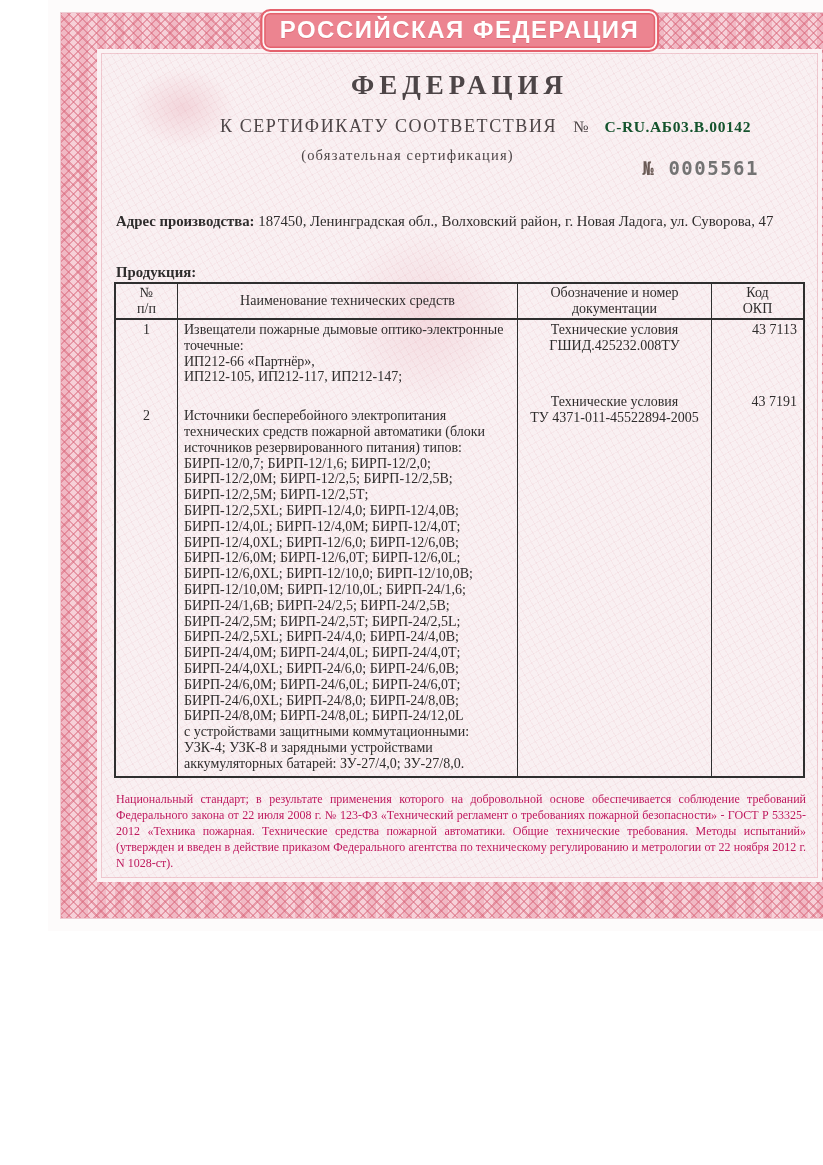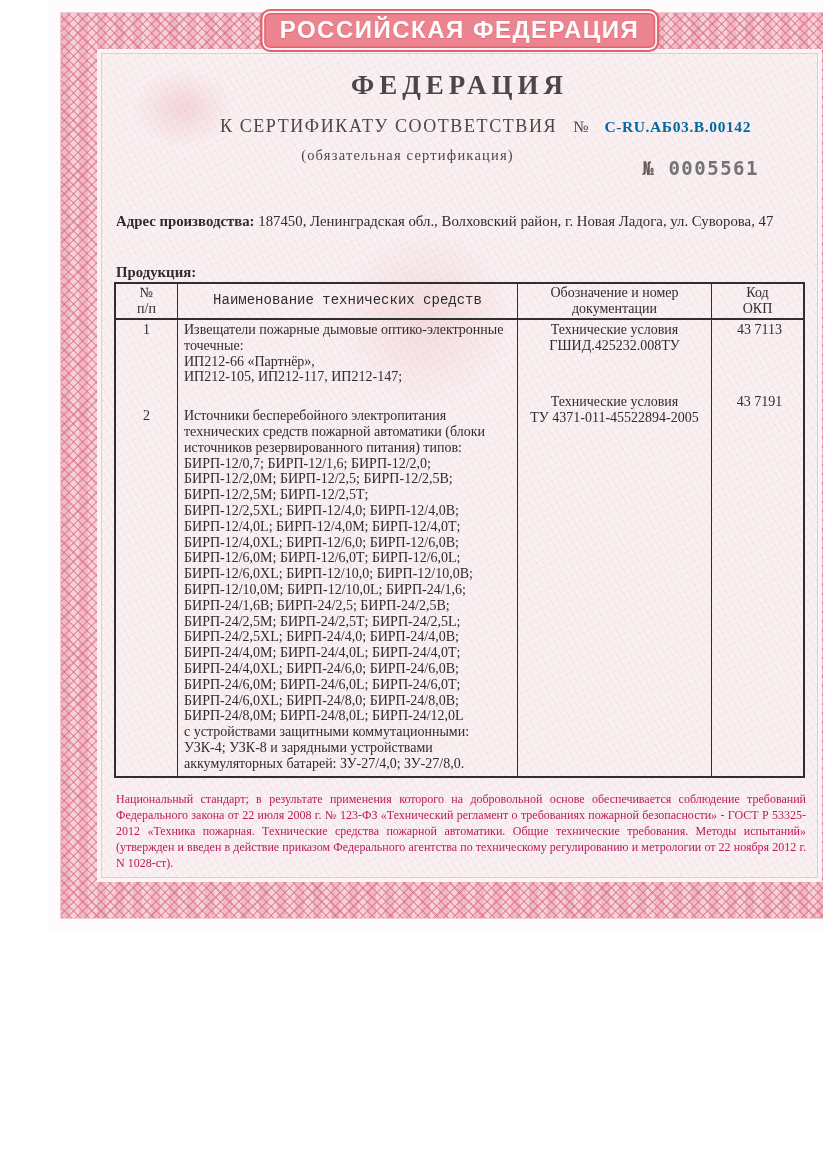--- a/index.html
+++ b/index.html
@@ -29,41 +29,41 @@
     box-shadow:inset 0 0 0 2px #fdf3f4, inset 0 0 0 3.5px #e4616d;
     padding:5px 18px 6px;white-space:nowrap;
     font-family:"Liberation Sans",sans-serif;font-weight:800;font-size:24px;letter-spacing:1.5px;
     color:#ffffff;text-shadow:0 1px 0 rgba(200,60,75,.35);}
   .doc-title{position:absolute;left:0;right:0;top:70px;text-align:center;
     font-size:27px;font-weight:700;letter-spacing:5px;color:#4d4547;}
   .subtitle-row{position:absolute;left:0;right:0;top:116px;display:flex;justify-content:center;
     align-items:baseline;gap:16px;transform:translateX(26px);color:#4d4547;}
   .subtitle{font-size:18px;letter-spacing:1.6px;}
   .subtitle-no{font-size:16px;}
-  .cert-num{font-size:15.5px;font-weight:700;letter-spacing:.6px;color:#0369a1;}
+  .cert-num{font-size:15.5px;font-weight:700;letter-spacing:.6px;color:#14532d;}
   .cert-type{position:absolute;left:0;right:0;top:147px;text-align:center;transform:translateX(-52px);
     font-size:14.5px;letter-spacing:1.2px;color:#4d4547;}
   .blank-num{position:absolute;right:112px;top:157px;font-family:"DejaVu Sans Mono",monospace;
     font-weight:700;font-size:19px;letter-spacing:1.5px;}
   .blank-num .sign{color:#6a5a55;}
   .blank-num .digits{color:#737373;}
   
   .address{position:absolute;left:68px;top:213px;font-size:14.8px;}
   .address b,.products-label{font-weight:700;}
   .products-label{position:absolute;left:68px;top:264px;font-size:14.8px;}
   
   .ptable{position:absolute;left:66px;top:282px;width:691px;border:2px solid #2f2f2f;
     display:grid;grid-template-columns:62px 340px 194px 1fr;font-size:14px;box-sizing:border-box;}
   .ptable .cell{border-right:1.5px solid #2f2f2f;box-sizing:border-box;}
   .ptable .cell:nth-child(4n){border-right:none;}
   .hcell{border-bottom:2px solid #2f2f2f;text-align:center;line-height:15.5px;padding:1px 2px 2px;}
   .bcell{padding:2px 6px 4px;line-height:15.8px;}
   .bcell.num{text-align:center;padding-left:0;padding-right:0;}
   .bcell.doc{text-align:center;line-height:16.2px;}
-  .bcell.okp{text-align:center;padding-left:10px;}
+  .bcell.okp{text-align:right;padding-left:10px;}
   .r2{padding-top:19px;}
   .r2doc{padding-top:5px;}
   
   .standard{position:absolute;left:68px;top:792px;width:690px;font-size:12px;line-height:15.9px;
     text-align:justify;color:#be185d;}
   
   .sig-head-label{position:absolute;left:182px;top:1002px;width:276px;font-size:14.6px;line-height:18px;}
   .sig-head-label .l2{text-align:center;}
   .expert-label{position:absolute;left:196px;top:1050px;font-size:14.6px;}
   .mp{position:absolute;left:82px;top:1026px;font-size:16px;font-weight:700;color:#1c1c1c;letter-spacing:1px;text-decoration:underline;}
@@ -122,21 +122,21 @@
   </div>
 
   <div class="products-label">Продукция:</div>
 
   <div class="ptable">
 
     <div class="cell hcell">
       <div>№</div>
       <div>п/п</div>
     </div>
-    <div class="cell hcell" style="display:flex;align-items:center;justify-content:center;font-family:Liberation Mono, monospace;">Наименование технических средств</div>
+    <div class="cell hcell" style="display:flex;align-items:center;justify-content:center;">Наименование технических средств</div>
     <div class="cell hcell">
       <div>Обозначение и номер</div>
       <div>документации</div>
     </div>
     <div class="cell hcell">
       <div>Код</div>
       <div>ОКП</div>
     </div>
 
     <div class="cell bcell num">1</div>

